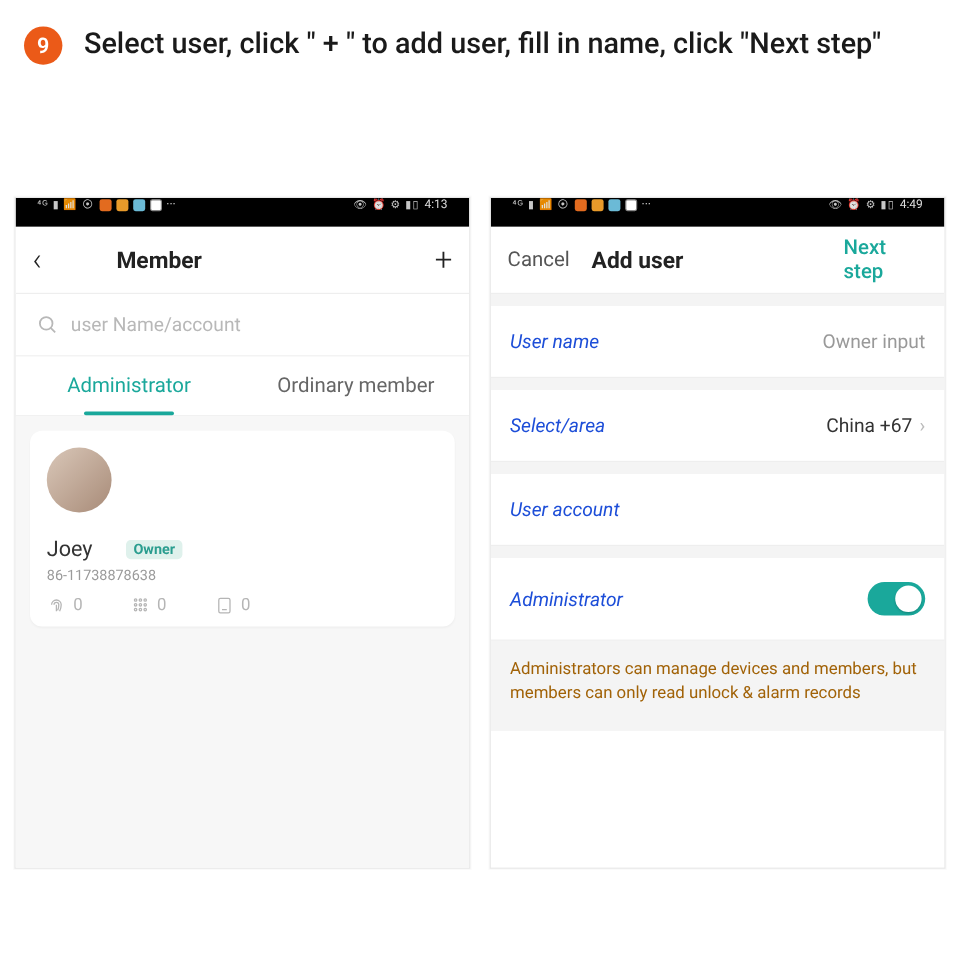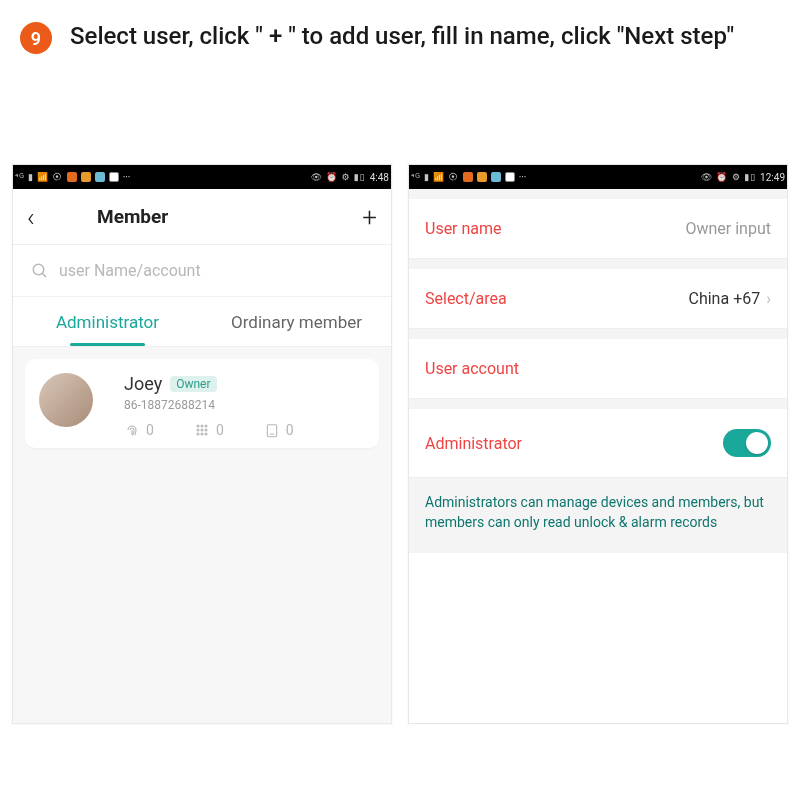--- a/index.html
+++ b/index.html
@@ -46,24 +46,24 @@
     overflow: hidden;
     height: 560px;
     box-shadow: 0 0 0 1px rgba(0,0,0,0.02);
   }
   
   .status-bar {
     background: #000;
     color: #ddd;
     height: 24px;
     display: flex;
-    align-items: center;
+    align-items: flex-start;
     justify-content: space-between;
     font-size: 10px;
-    padding: 0 2px;
+    padding: 0 18px;
   }
   .status-left, .status-right { display: flex; align-items: center; gap: 4px; }
   .status-icons { filter: brightness(0.9); font-size: 9px; letter-spacing: 1px; }
   .status-mini { display:inline-block; width:10px; height:10px; background:#e26b1f; border-radius:2px; }
   .status-mini.b { background:#e89a2a; }
   .status-mini.c { background:#6bbad6; }
   .status-mini.d { background:#fff;border:1px solid #888; }
   
   .navbar {
     height: 56px;
@@ -100,63 +100,63 @@
   }
   .tab.active { color:#1aa89b; }
   .tab.active::after {
     content:""; position:absolute; bottom:0; width:40%; height:3px; background:#1aa89b; border-radius:2px;
   }
   
   .section-body { padding:12px; background:#f7f7f7; height:100%; }
   .member-card {
     background:#fff; border-radius:10px; padding:14px 14px 10px 14px;
     box-shadow: 0 1px 2px rgba(0,0,0,0.04);
-    display:flex; gap:31px;
+    display:flex; gap:20px;flex-direction:column;
   }
   .avatar {
     width:54px; height:54px; border-radius:50%;
     background: linear-gradient(135deg,#d9c7b8,#a88b78);
     flex:0 0 auto;
     background-size:cover; background-position:center;
   }
   .member-info { flex:1; }
   .member-name-row { display:flex; align-items:center; gap:8px; }
   .member-name { font-size:18px; color:#333; }
   .owner-badge {
     font-size:12px; background:#dff1ec; color:#2a9d8f;
-    padding:1px 6px; border-radius:4px; font-weight:400;
+    padding:1px 6px; border-radius:4px; font-weight:700;margin-left:20px;
   }
   .member-sub { font-size:12px; color:#9a9a9a; margin-top:4px; }
   .member-counts { display:flex; gap:40px; margin-top:10px; color:#b5b5b5; font-size:14px; align-items:center;}
   .cnt { display:flex; align-items:center; gap:6px; }
   .mini-icon { width:16px; height:16px; stroke:#b5b5b5; stroke-width:1.6; fill:none; }
   
   .form-section { background:#f4f4f4; }
   .form-row {
     background:#fff;
     display:flex; align-items:center; justify-content:space-between;
     padding: 20px 16px;
     border-bottom:1px solid #eee;
     font-size:16px;
   }
-  .form-label { color:#ef4444; }
+  .form-label { color:#1d4ed8;font-style:italic; }
   .form-value { color:#999; text-align:right; display:flex; align-items:center; gap:6px;}
   .form-value.dark { color:#333; }
   .chev { color:#bbb; font-size:16px; }
   .gap-row { height:10px; background:#f4f4f4; }
   .toggle {
     width:48px; height:28px; border-radius:14px; background:#1aa89b; position:relative;
   }
   .toggle::after {
     content:""; position:absolute; right:3px; top:3px; width:22px; height:22px;
     border-radius:50%; background:#fff; box-shadow:0 1px 2px rgba(0,0,0,0.2);
   }
   .helper-text {
     padding: 14px 16px 20px 16px;
-    font-size:14px; color:#0f766e; line-height:1.45;
+    font-size:14px; color:#a16207; line-height:1.45;
     background:#f4f4f4;
   }
 </style>
 </head>
 <body>
 
 <div class="header">
   <div class="step-badge">9</div>
   <div class="instruction">Select user, click " + " to add user, fill in name, click "Next step"</div>
 </div>
@@ -168,21 +168,21 @@
       <div class="status-left">
         <span class="status-icons">⁴ᴳ ▮ 📶 ⦿</span>
         <span class="status-mini"></span>
         <span class="status-mini b"></span>
         <span class="status-mini c"></span>
         <span class="status-mini d"></span>
         <span>···</span>
       </div>
       <div class="status-right">
         <span class="status-icons">👁 ⏰ ⚙ ▮▯</span>
-        <span>4:48</span>
+        <span>4:13</span>
       </div>
     </div>
 
     <div class="navbar">
       <div class="nav-side">
         <span style="font-size:26px;font-weight:300;color:#222">‹</span>
       </div>
       <div class="nav-title">Member</div>
       <div class="nav-side right">
         <span style="font-size:26px;font-weight:300;color:#222">+</span>
@@ -203,21 +203,21 @@
     </div>
 
     <div class="section-body">
       <div class="member-card">
         <div class="avatar"></div>
         <div class="member-info">
           <div class="member-name-row">
             <span class="member-name">Joey</span>
             <span class="owner-badge">Owner</span>
           </div>
-          <div class="member-sub">86-18872688214</div>
+          <div class="member-sub">86-11738878638</div>
           <div class="member-counts">
             <div class="cnt">
               <svg class="mini-icon" viewBox="0 0 24 24">
                   <path d="M6 12a6 6 0 0 1 12 0c0 3-1 6-2 8M9 12a3 3 0 0 1 6 0c0 2-.5 5-1.5 7M12 12v8"></path>
                 </svg>
               <span>0</span>
             </div>
             <div class="cnt">
               <svg class="mini-icon" viewBox="0 0 24 24">
                   <circle cx="6" cy="6" r="1.5"></circle>
@@ -250,24 +250,33 @@
       <div class="status-left">
         <span class="status-icons">⁴ᴳ ▮ 📶 ⦿</span>
         <span class="status-mini"></span>
         <span class="status-mini b"></span>
         <span class="status-mini c"></span>
         <span class="status-mini d"></span>
         <span>···</span>
       </div>
       <div class="status-right">
         <span class="status-icons">👁 ⏰ ⚙ ▮▯</span>
-        <span>12:49</span>
-      </div>
-    </div>
-
+        <span>4:49</span>
+      </div>
+    </div>
+
+    <div class="navbar">
+      <div class="nav-side">
+          <span class="nav-text-btn">Cancel</span>
+        </div>
+      <div class="nav-title">Add user</div>
+      <div class="nav-side right">
+          <span class="nav-text-btn accent">Next step</span>
+        </div>
+    </div>
 
     <div class="form-section">
       <div class="gap-row"></div>
 
       <div class="form-row">
         <span class="form-label">User name</span>
         <span class="form-value">Owner input</span>
       </div>
 
       <div class="gap-row"></div>

